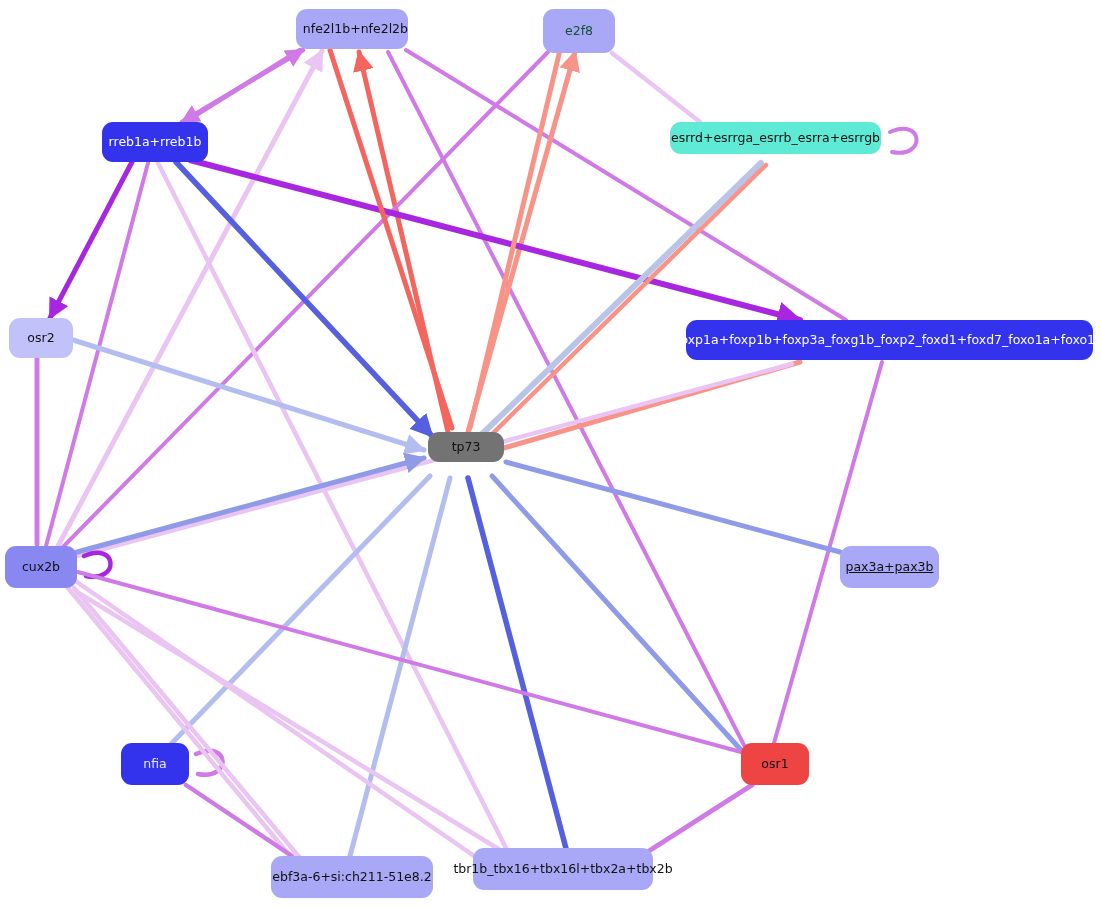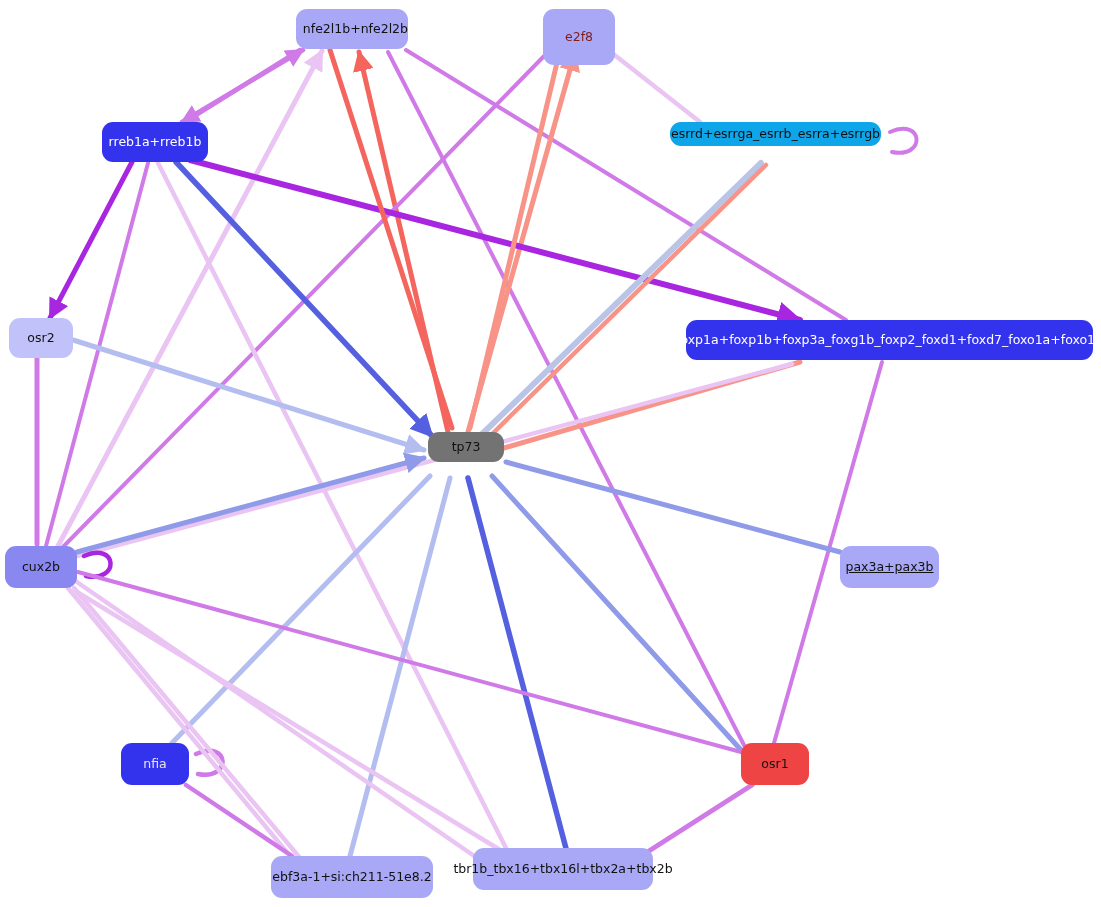--- a/index.html
+++ b/index.html
@@ -86,27 +86,27 @@
       <line x1="480" y1="860" x2="74" y2="580" stroke="#eac4f2" stroke-width="4.5" stroke-linecap="round" marker-end="url(##eac4f2)"></line>
       <line x1="186" y1="785" x2="292" y2="856" stroke="#d07ae8" stroke-width="4.5" stroke-linecap="round" marker-end="url(##d07ae8)"></line>
       <line x1="74" y1="588" x2="300" y2="858" stroke="#eac4f2" stroke-width="4.5" stroke-linecap="round"></line>
       <line x1="752" y1="785" x2="638" y2="858" stroke="#d07ae8" stroke-width="5" stroke-linecap="round" marker-end="url(##d07ae8)"></line>
       <line x1="77" y1="592" x2="510" y2="856" stroke="#eac4f2" stroke-width="4.5" stroke-linecap="round" marker-end="url(##eac4f2)"></line>
     </svg>
   <div id="nodelayer">
       <div class="node" style="left: 296px; top: 9px; width: 112px; height: 40px; background: rgb(168, 168, 246); color: rgb(17, 17, 17); justify-content: flex-end;">
         <span>nfe2l1b+nfe2l2b</span>
       </div>
-      <div class="node" style="left: 543px; top: 9px; width: 72px; height: 56px; background: rgb(168, 168, 246); color: #7f1d1d;">
+      <div class="node" style="left: 543px; top: 9px; width: 72px; height: 44px; background: rgb(168, 168, 246); color: #14532d;">
         <span>e2f8</span>
       </div>
       <div class="node" style="left: 102px; top: 122px; width: 106px; height: 40px; background: rgb(51, 51, 238); color: rgb(255, 255, 255);">
         <span>rreb1a+rreb1b</span>
       </div>
-      <div class="node" style="left: 670px; top: 122px; width: 211px; height: 24px; background: #0ea5e9; color: rgb(17, 17, 17);">
+      <div class="node" style="left: 670px; top: 122px; width: 211px; height: 32px; background: #5eead4; color: rgb(17, 17, 17);">
         <span>esrrd+esrrga_esrrb_esrra+esrrgb</span>
       </div>
       <div class="node" style="left: 9px; top: 318px; width: 64px; height: 40px; background: rgb(194, 194, 250); color: rgb(17, 17, 17);">
         <span>osr2</span>
       </div>
       <div class="node" style="left: 686px; top: 320px; width: 407px; height: 40px; background: rgb(51, 51, 238); color: rgb(255, 255, 255);">
         <span>foxp1a+foxp1b+foxp3a_foxg1b_foxp2_foxd1+foxd7_foxo1a+foxo1b</span>
       </div>
       <div class="node" style="left: 428px; top: 432px; width: 76px; height: 30px; background: #737373; color: rgb(17, 17, 17);">
         <span>tp73</span>
@@ -117,19 +117,19 @@
       <div class="node" style="left: 840px; top: 546px; width: 99px; height: 42px; background: rgb(168, 168, 246); color: rgb(17, 17, 17); text-decoration: underline;">
         <span>pax3a+pax3b</span>
       </div>
       <div class="node" style="left: 121px; top: 743px; width: 68px; height: 42px; background: rgb(51, 51, 238); color: #e5e5e5;">
         <span>nfia</span>
       </div>
       <div class="node" style="left: 741px; top: 743px; width: 68px; height: 42px; background: #ef4444; color: rgb(17, 17, 17);">
         <span>osr1</span>
       </div>
       <div class="node" style="left: 271px; top: 856px; width: 162px; height: 42px; background: rgb(168, 168, 246); color: rgb(17, 17, 17);">
-        <span>ebf3a-1+si:ch211-51e8.2</span>
+        <span>ebf3a-6+si:ch211-51e8.2</span>
       </div>
       <div class="node" style="left: 473px; top: 848px; width: 180px; height: 42px; background: rgb(168, 168, 246); color: rgb(17, 17, 17); text-align: right;">
         <span>tbr1b_tbx16+tbx16l+tbx2a+tbx2b</span>
       </div>
     </div>
 </div>
 
 </body></html>

